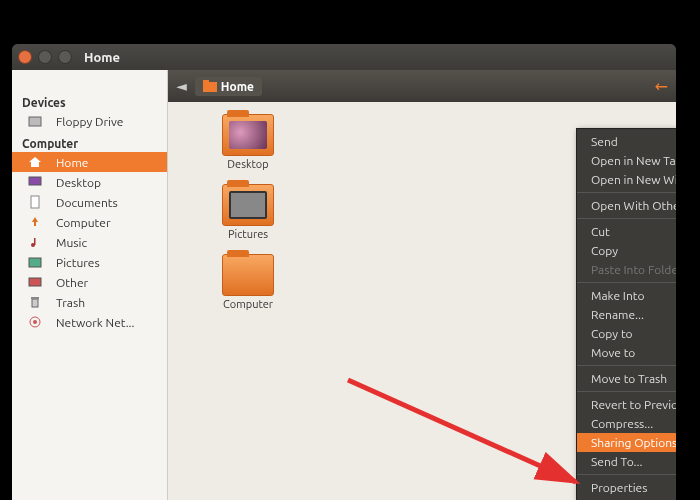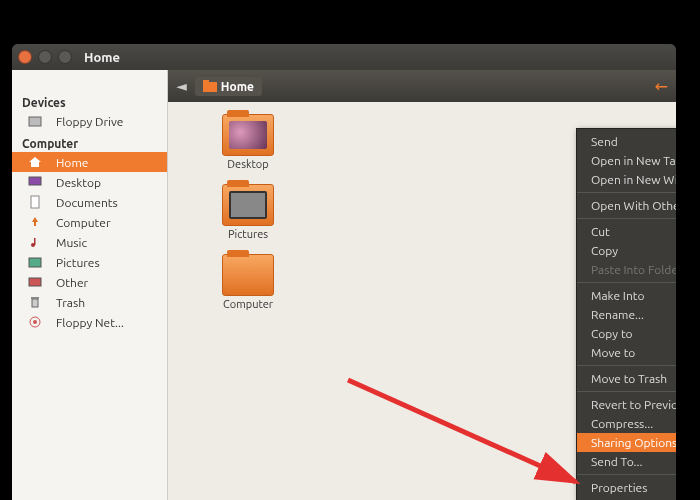--- a/index.html
+++ b/index.html
@@ -134,21 +134,21 @@
         <span class="lbl">Trash</span>
       </div>
 
       <div class="sitem trunc">
         <span class="ico">
             <svg width="14" height="14">
               <circle cx="7" cy="7" r="5" fill="none" stroke="#c55"></circle>
               <circle cx="7" cy="7" r="2" fill="#c55"></circle>
             </svg>
           </span>
-        <span class="lbl">Floppy Net...</span>
+        <span class="lbl">Network Net...</span>
       </div>
     </div>
 
     <div class="main">
       <div class="pathbar">
         <span class="backarr">◄</span>
         <span class="crumb">
           <svg width="14" height="12">
               <rect width="14" height="10" y="2" fill="#f07a2e"></rect>
               <rect width="6" height="3" fill="#f07a2e"></rect>

